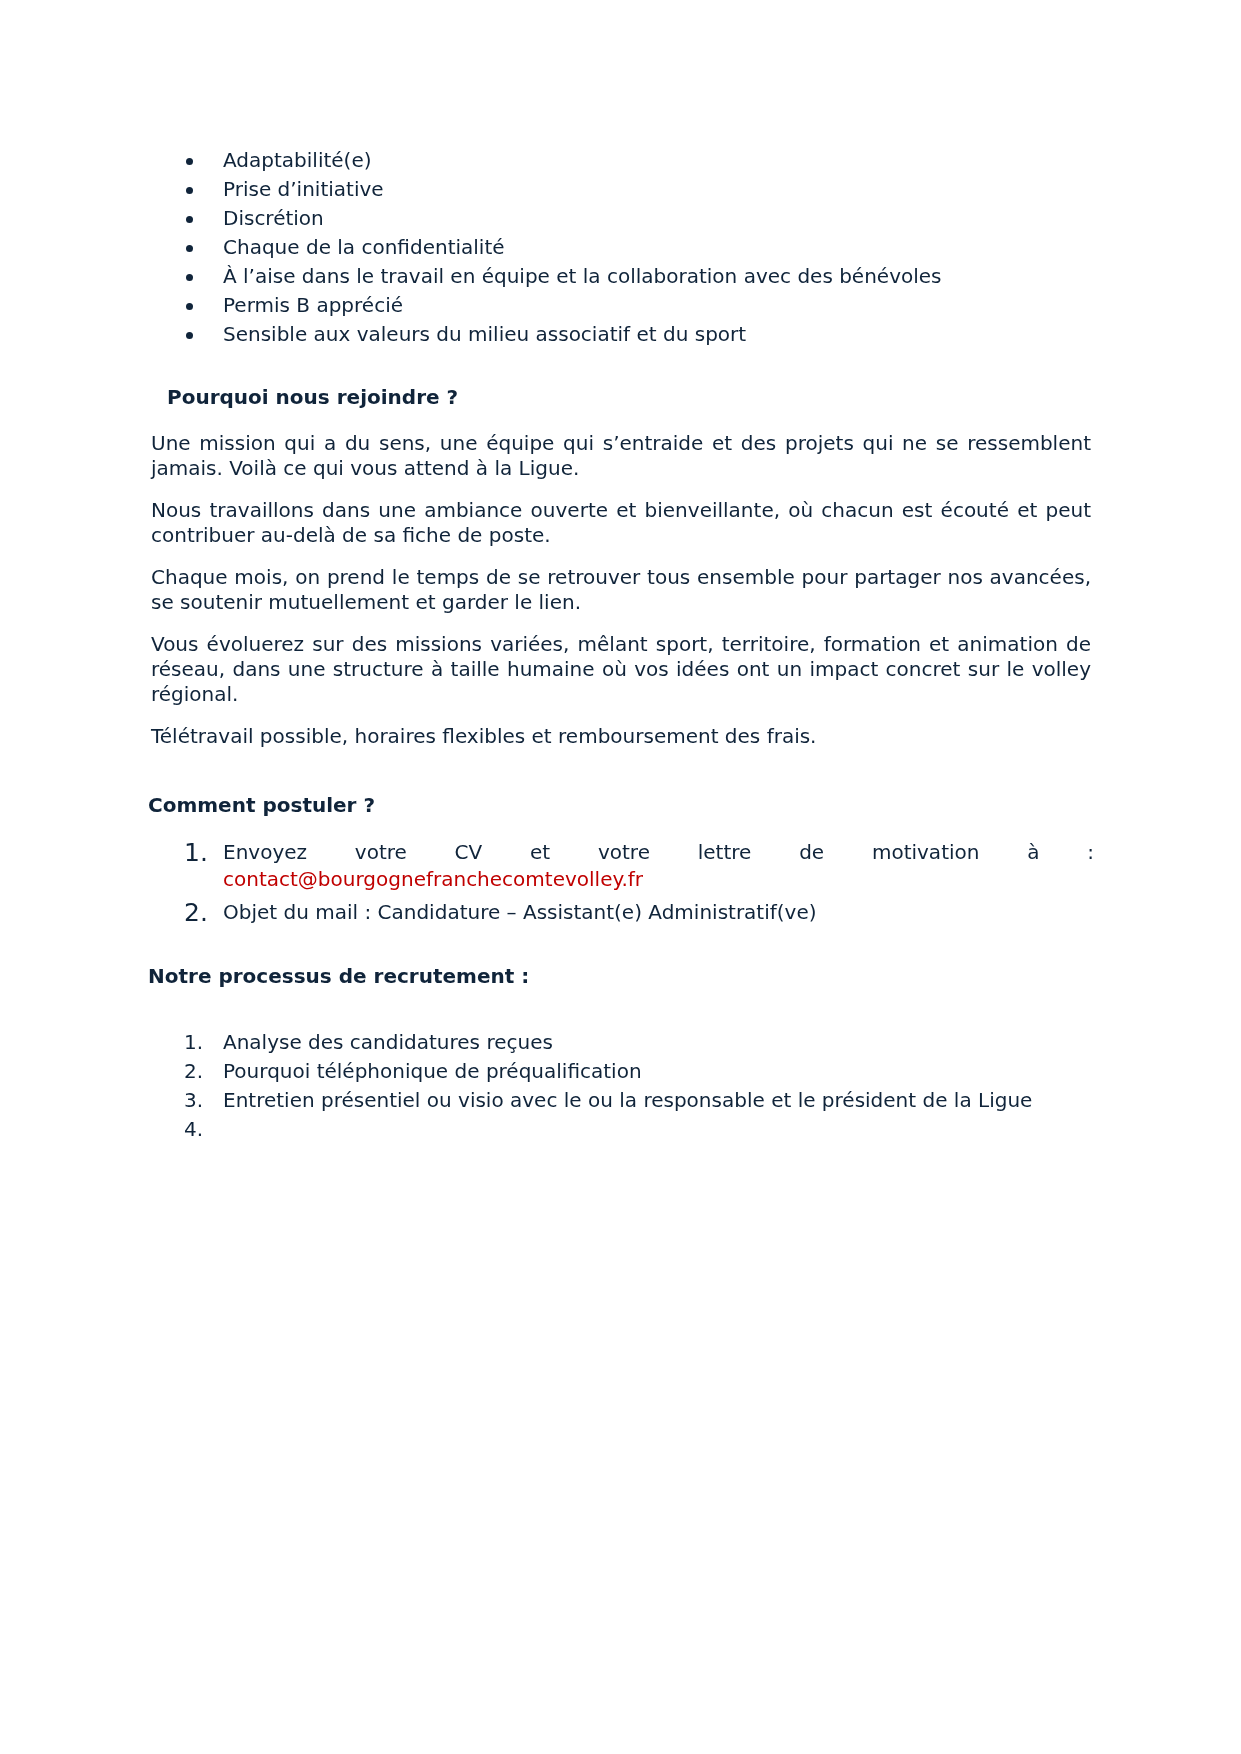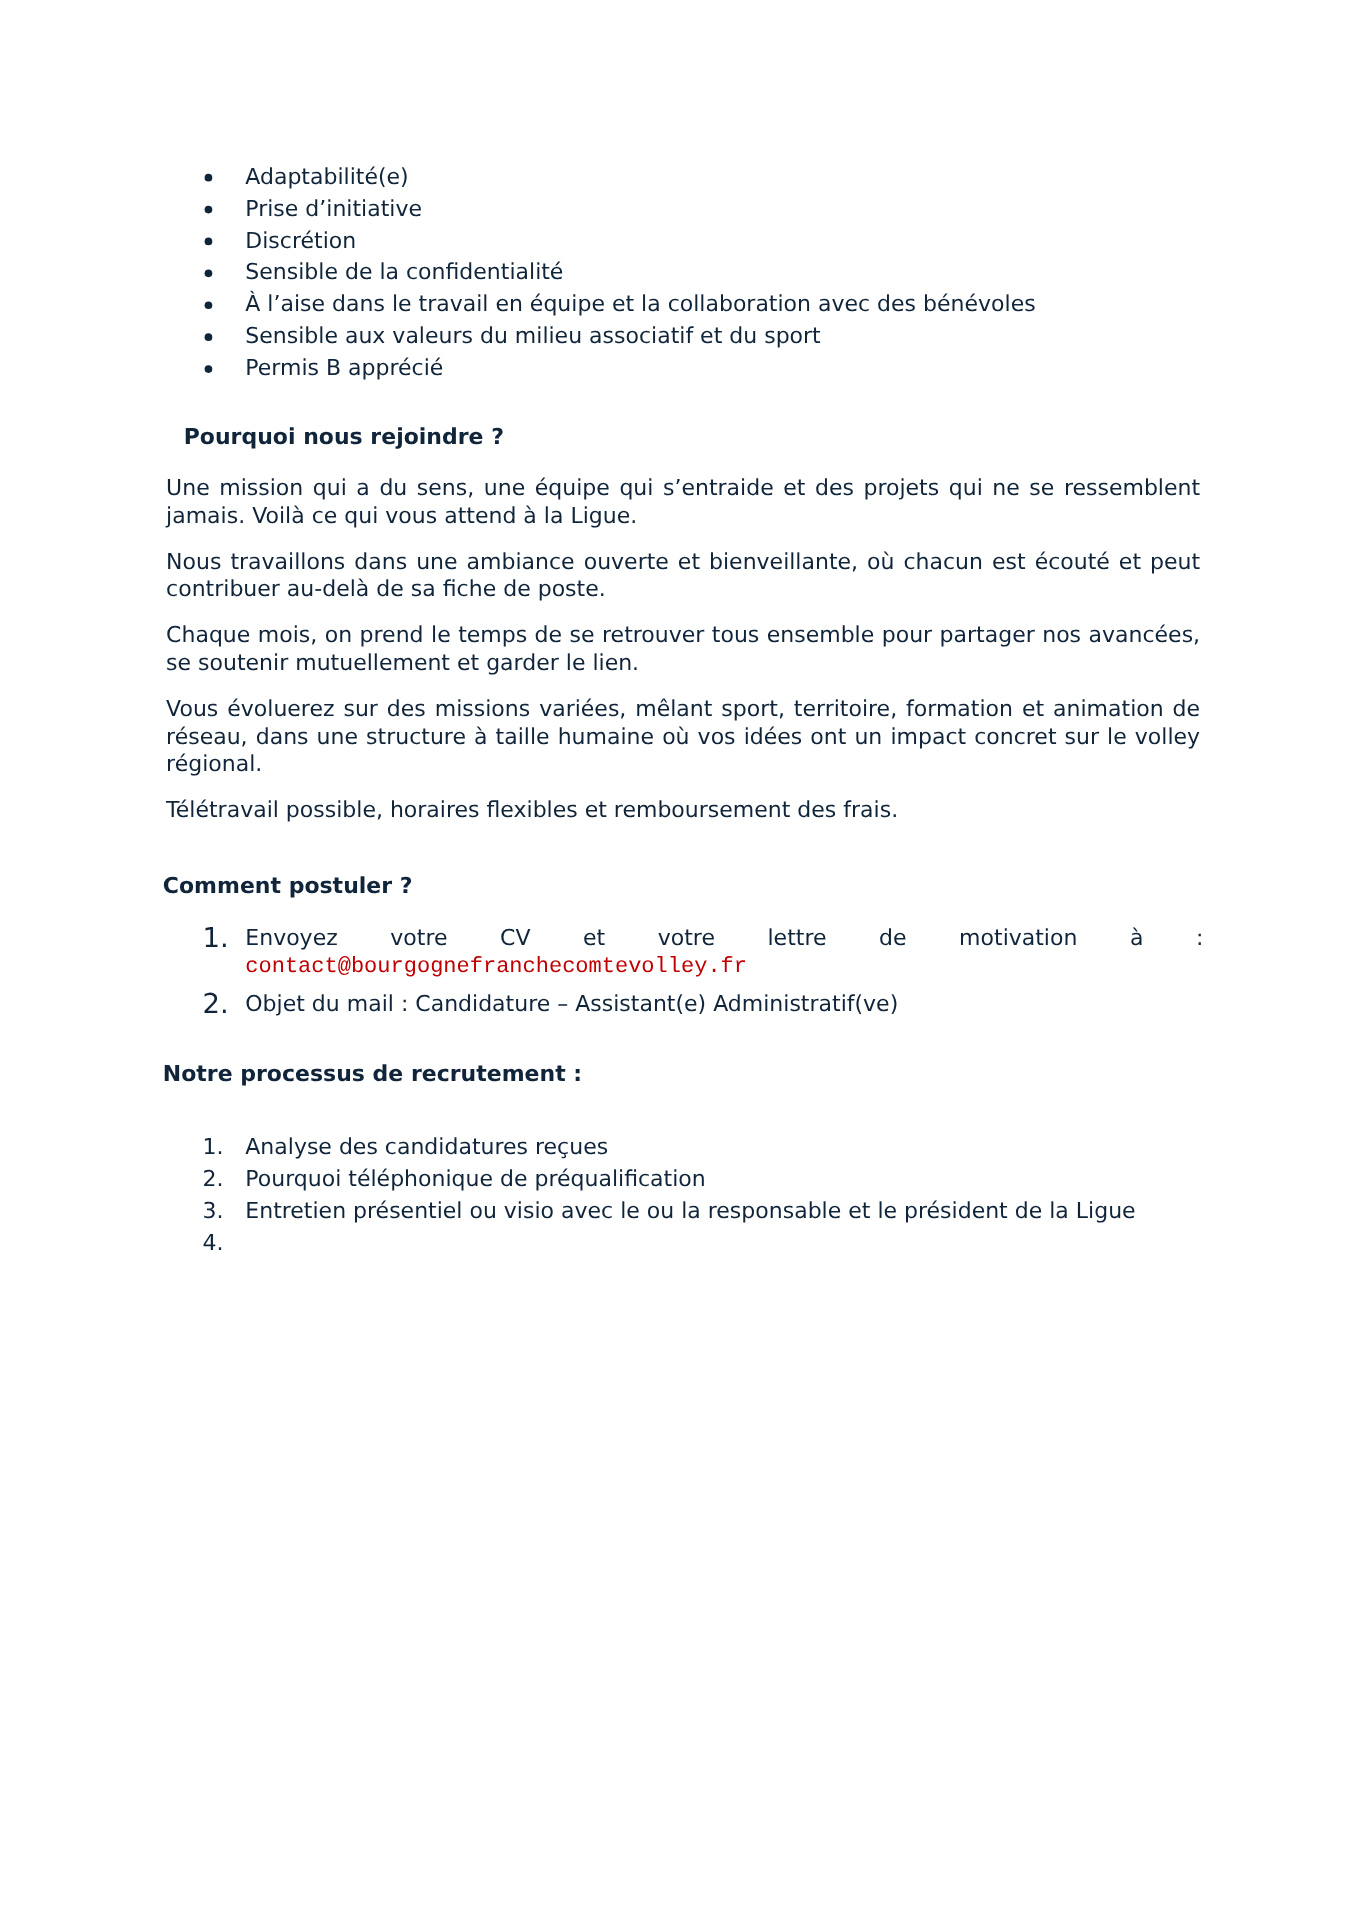--- a/index.html
+++ b/index.html
@@ -35,39 +35,39 @@
 </head>
 <body>
 
 <div class="page">
   <div class="content">
 
     <ul class="bullets">
       <li><span class="dot"></span><span>Adaptabilité(e)</span></li>
       <li><span class="dot"></span><span>Prise d’initiative</span></li>
       <li><span class="dot"></span><span>Discrétion</span></li>
-      <li><span class="dot"></span><span>Sensible de la confidentialité</span></li>
+      <li><span class="dot"></span><span>Chaque de la confidentialité</span></li>
       <li><span class="dot"></span><span>À l’aise dans le travail en équipe et la collaboration avec des bénévoles</span></li>
+      <li><span class="dot"></span><span>Permis B apprécié</span></li>
       <li><span class="dot"></span><span>Sensible aux valeurs du milieu associatif et du sport</span></li>
-      <li><span class="dot"></span><span>Permis B apprécié</span></li>
     </ul>
 
     <h3 class="mt-h1">Pourquoi nous rejoindre ?</h3>
     <p class="mt-p1">Une mission qui a du sens, une équipe qui s’entraide et des projets qui ne se ressemblent jamais. Voilà ce qui vous attend à la Ligue.</p>
     <p class="mt-p">Nous travaillons dans une ambiance ouverte et bienveillante, où chacun est écouté et peut contribuer au-delà de sa fiche de poste.</p>
     <p class="mt-p">Chaque mois, on prend le temps de se retrouver tous ensemble pour partager nos avancées, se soutenir mutuellement et garder le lien.</p>
     <p class="mt-p">Vous évoluerez sur des missions variées, mêlant sport, territoire, formation et animation de réseau, dans une structure à taille humaine où vos idées ont un impact concret sur le volley régional.</p>
     <p class="mt-p">Télétravail possible, horaires flexibles et remboursement des frais.</p>
 
     <h3 class="mt-h2">Comment postuler ?</h3>
     <ol class="apply">
       <li class="first">
         <span class="num">1.</span>
         <span class="line1">Envoyez votre CV et votre lettre de motivation à :</span>
-        <a class="email" style="color: rgb(192, 0, 0); font-family: Liberation Mono, monospace;">contact@bourgognefranchecomtevolley.fr</a>
+        <a class="email" style="color: rgb(192, 0, 0);">contact@bourgognefranchecomtevolley.fr</a>
       </li>
       <li class="second">
         <span class="num">2.</span>
         <span>Objet du mail : Candidature – Assistant(e) Administratif(ve)</span>
       </li>
     </ol>
 
     <h3 class="mt-h3">Notre processus de recrutement :</h3>
     <ol class="process">
       <li><span class="num">1.</span><span>Analyse des candidatures reçues</span></li>

